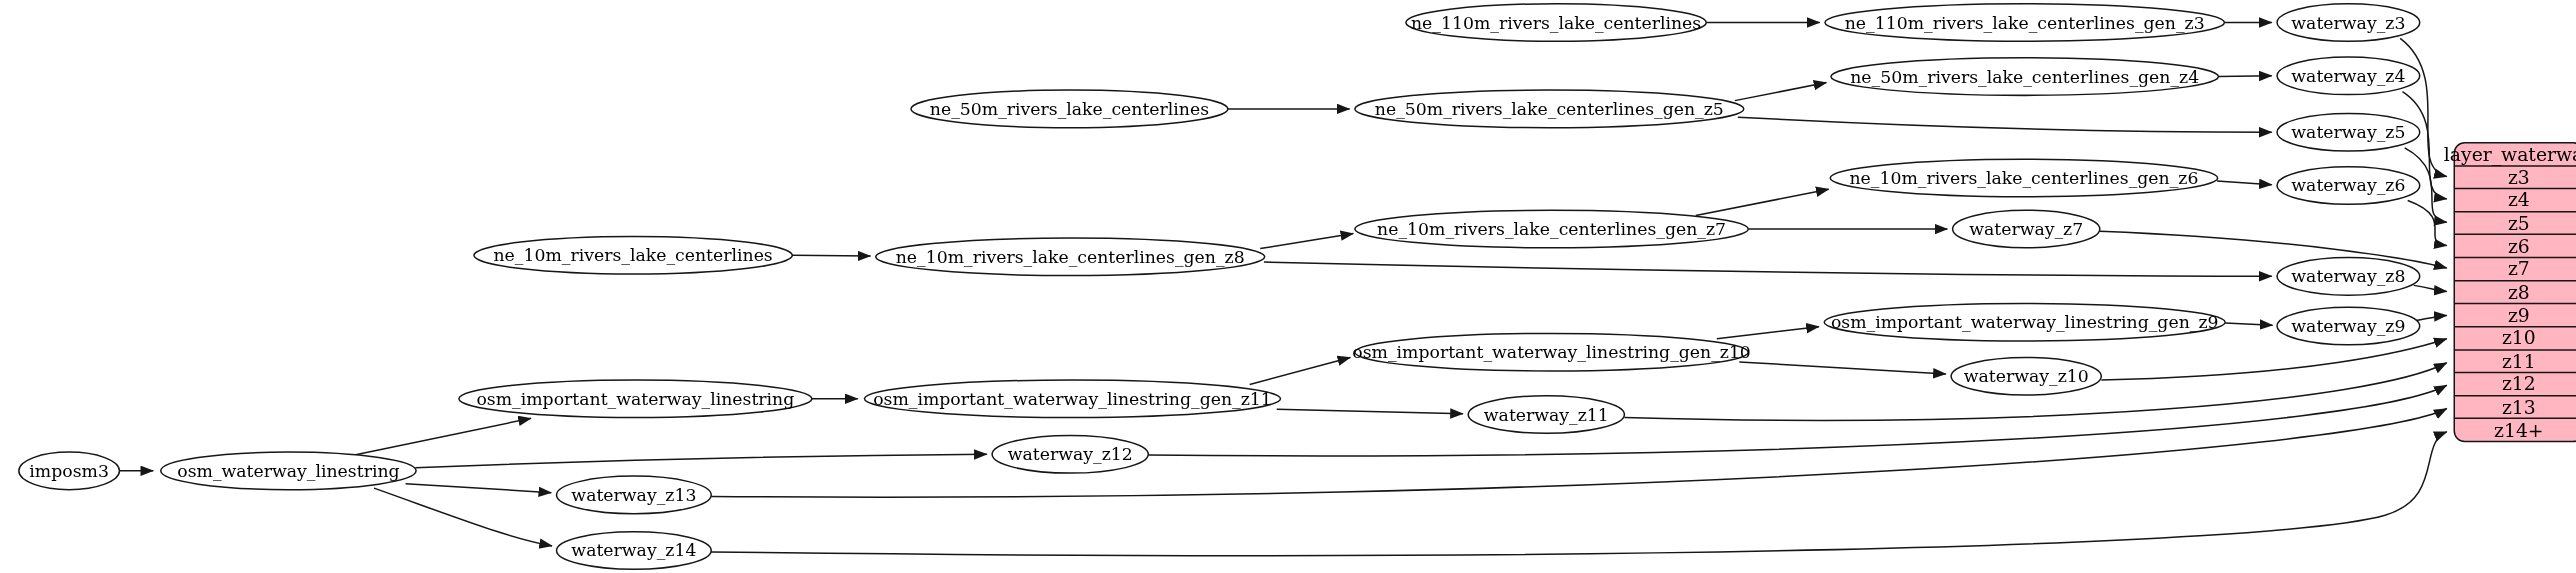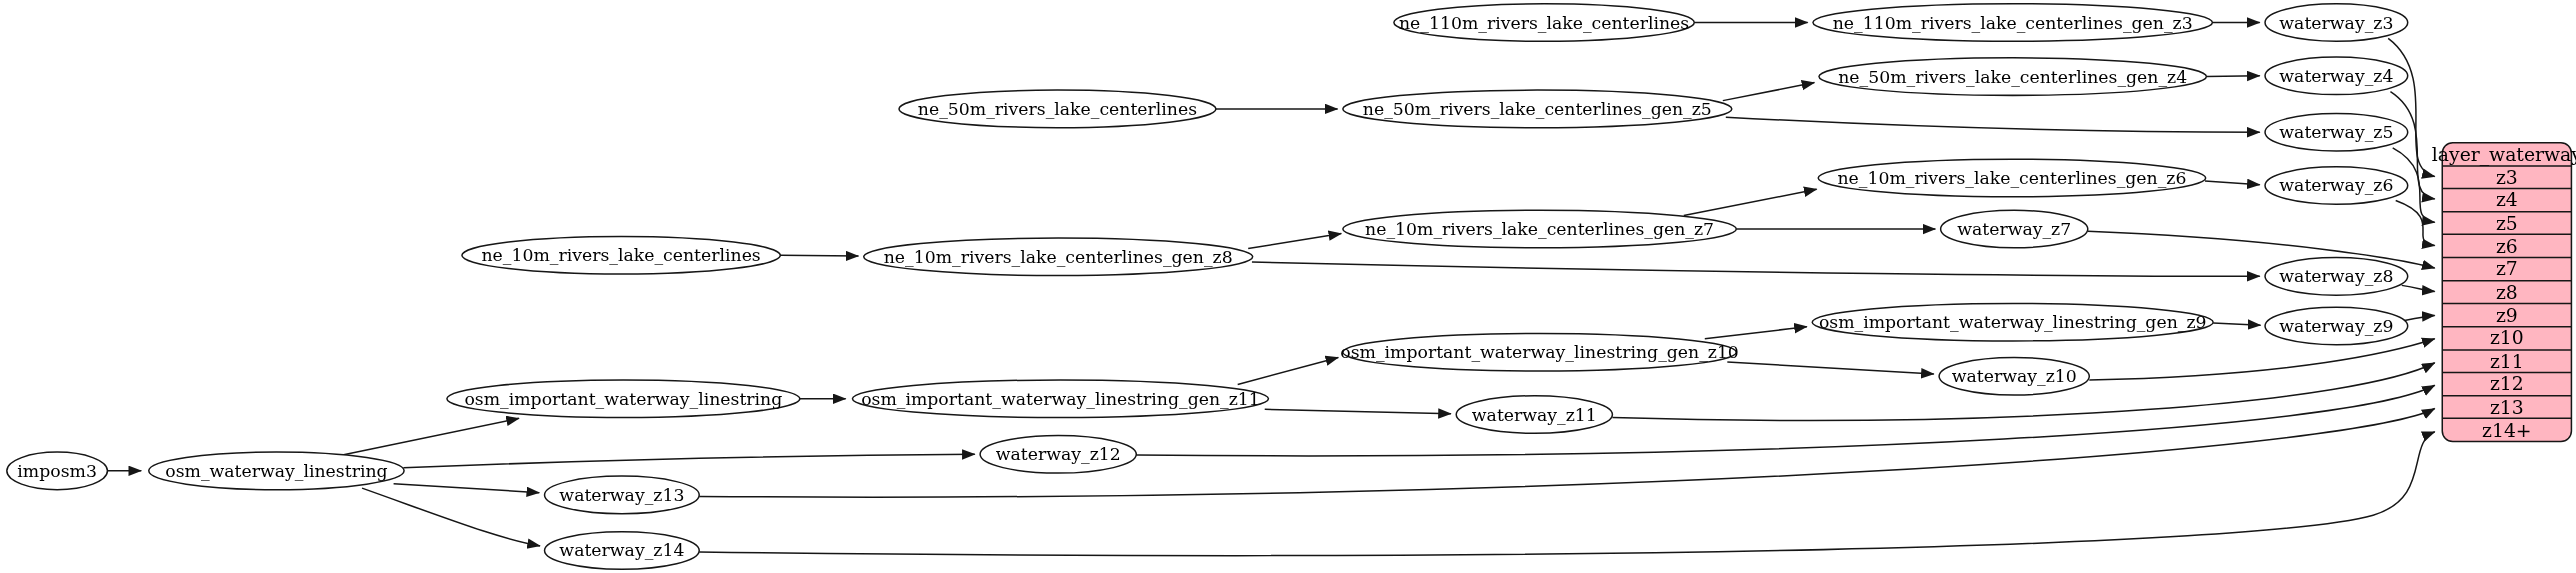--- a/index.html
+++ b/index.html
@@ -1,16 +1,16 @@
 <!DOCTYPE html>
 <html style="font-size:12px"><head>
 <meta charset="utf-8">
 <style>
   html,body{margin:0;padding:0;background:#ffffff;}
-  #canvas{width:2076px;height:573px;position:relative;}
+  #canvas{width:2076px;height:573px;position:relative;margin-left:12px;}
   svg{display:block;}
   svg text{font-family:"DejaVu Serif", serif;fill:#000000;text-anchor:middle;dominant-baseline:central;}
   .node ellipse{fill:#ffffff;stroke:#161616;stroke-width:2;}
   .node text{font-size:23px;}
   .edge{fill:none;stroke:#161616;stroke-width:2;}
   .tbl-outline{stroke:#161616;stroke-width:2;}
   .tbl-sep{stroke:#161616;stroke-width:2;fill:none;}
   .tbl text{font-size:25px;}
 </style>
 </head>

